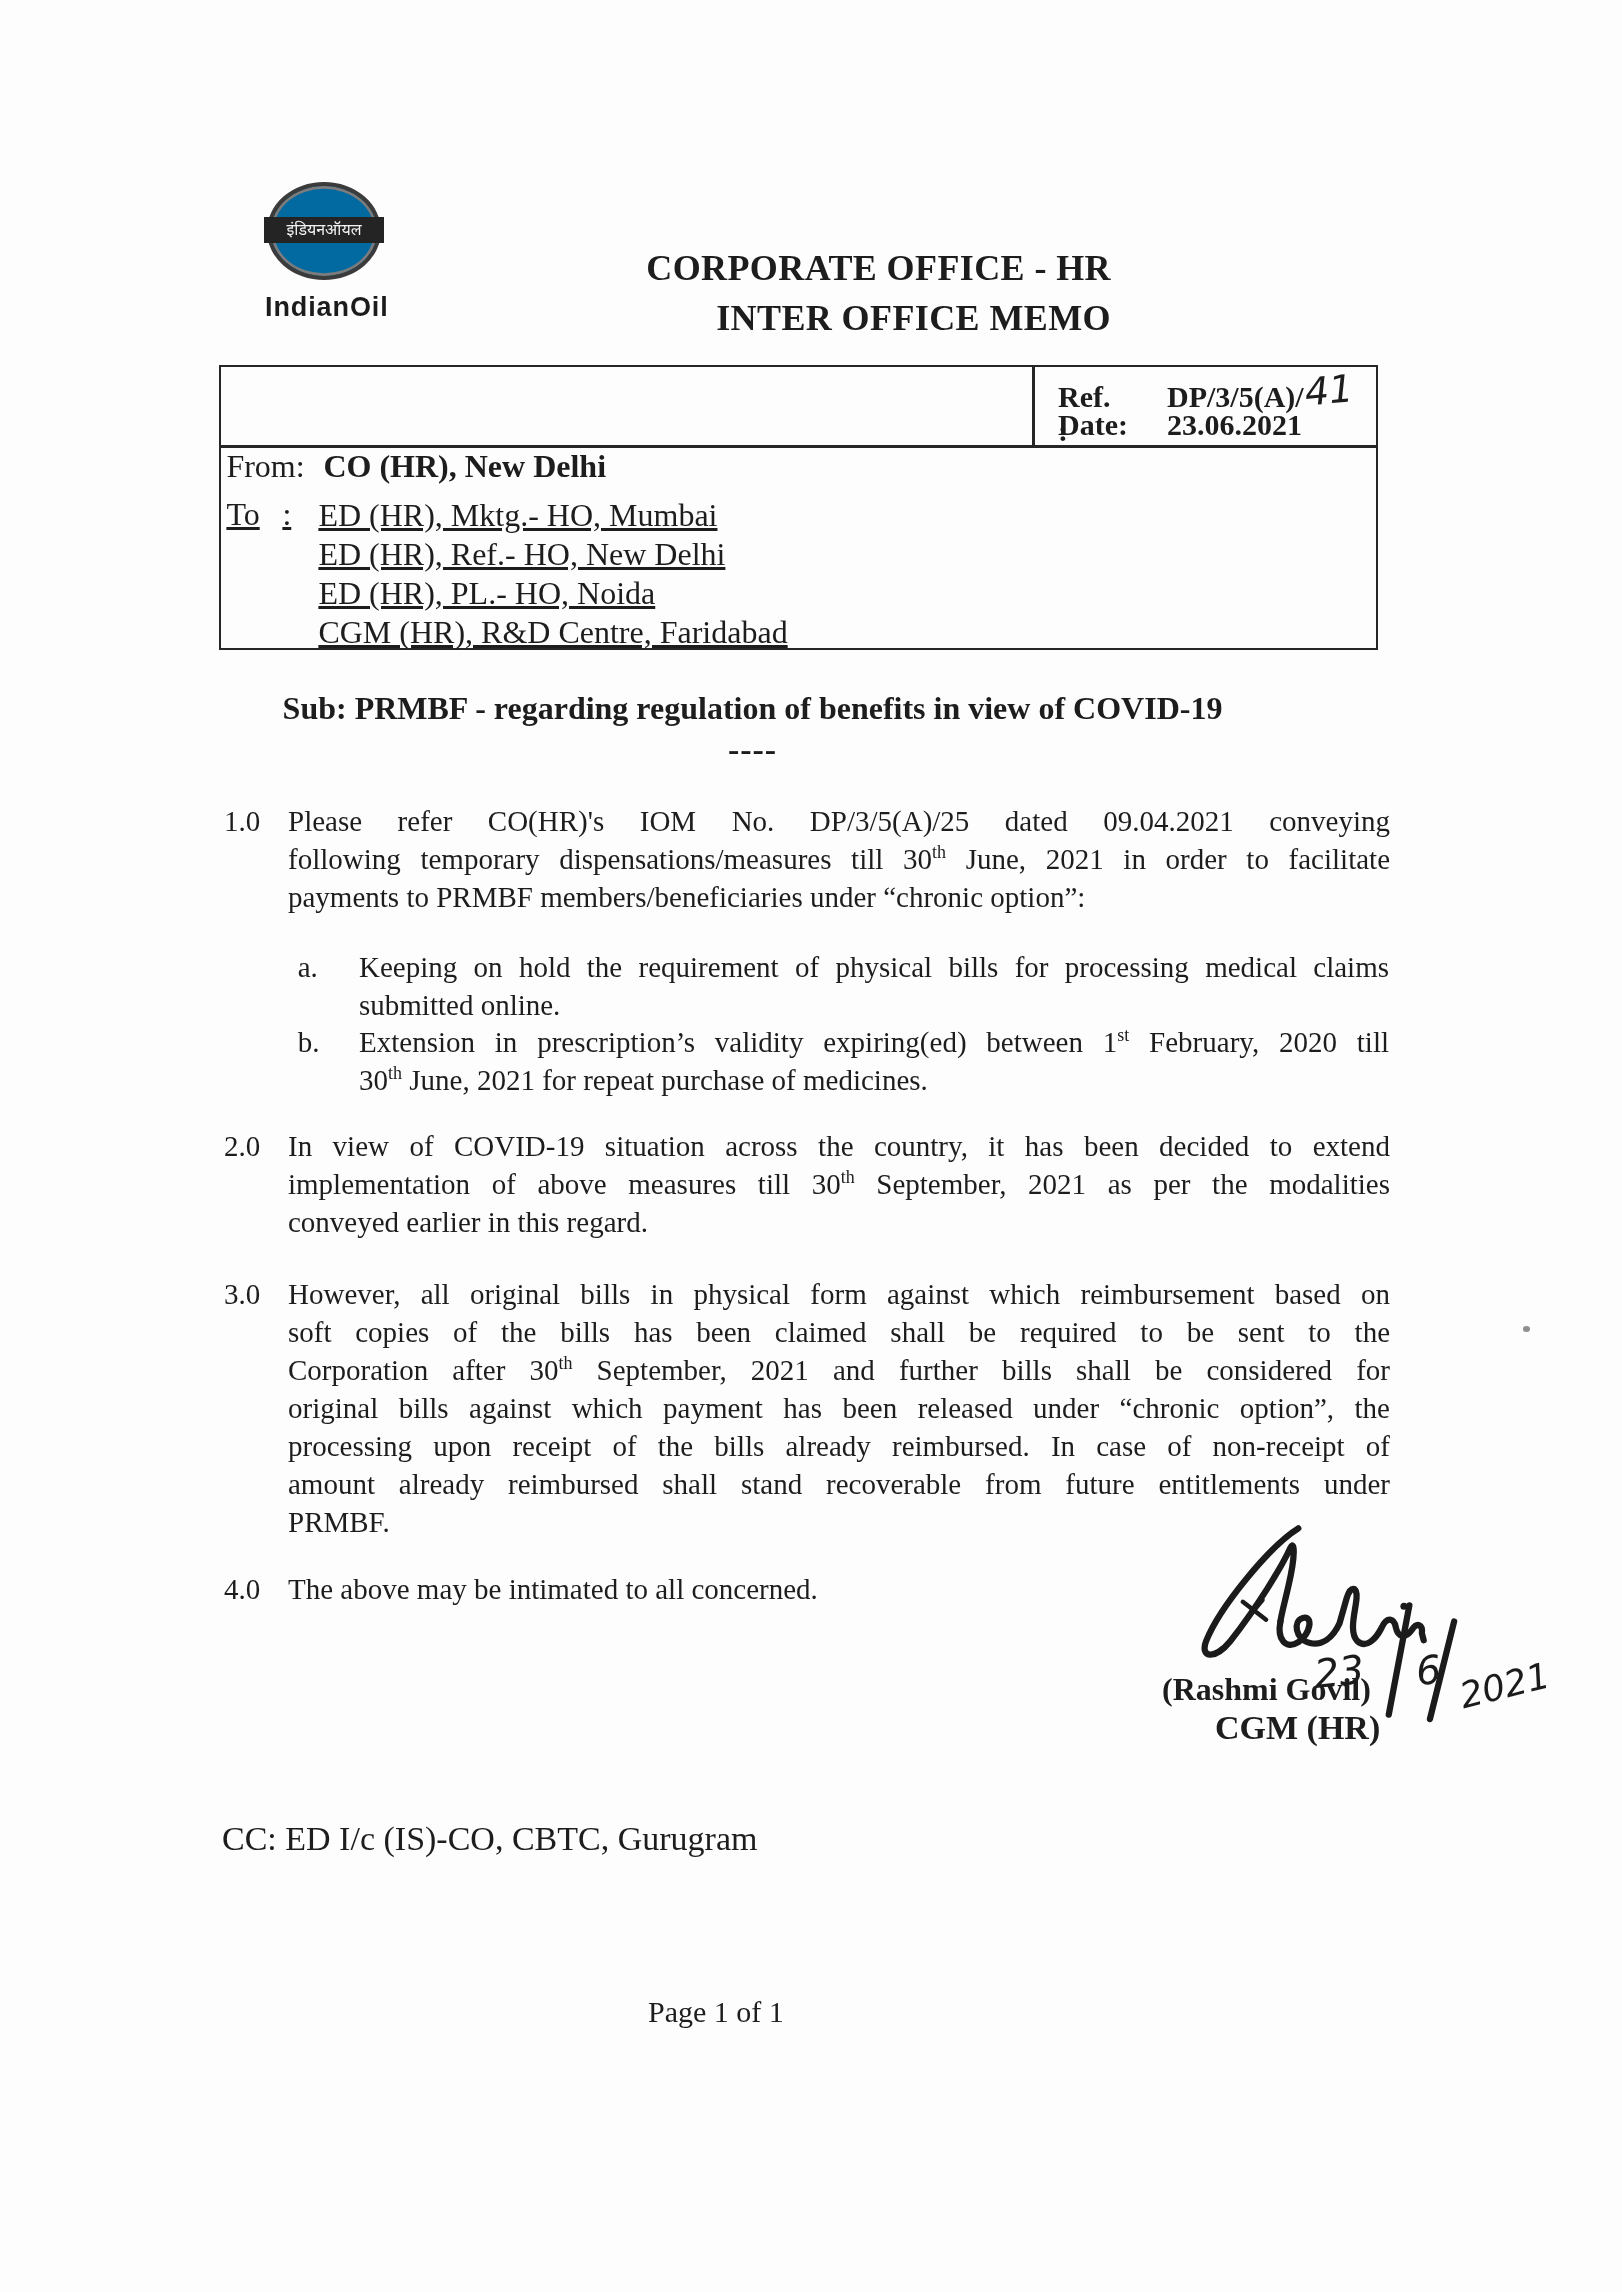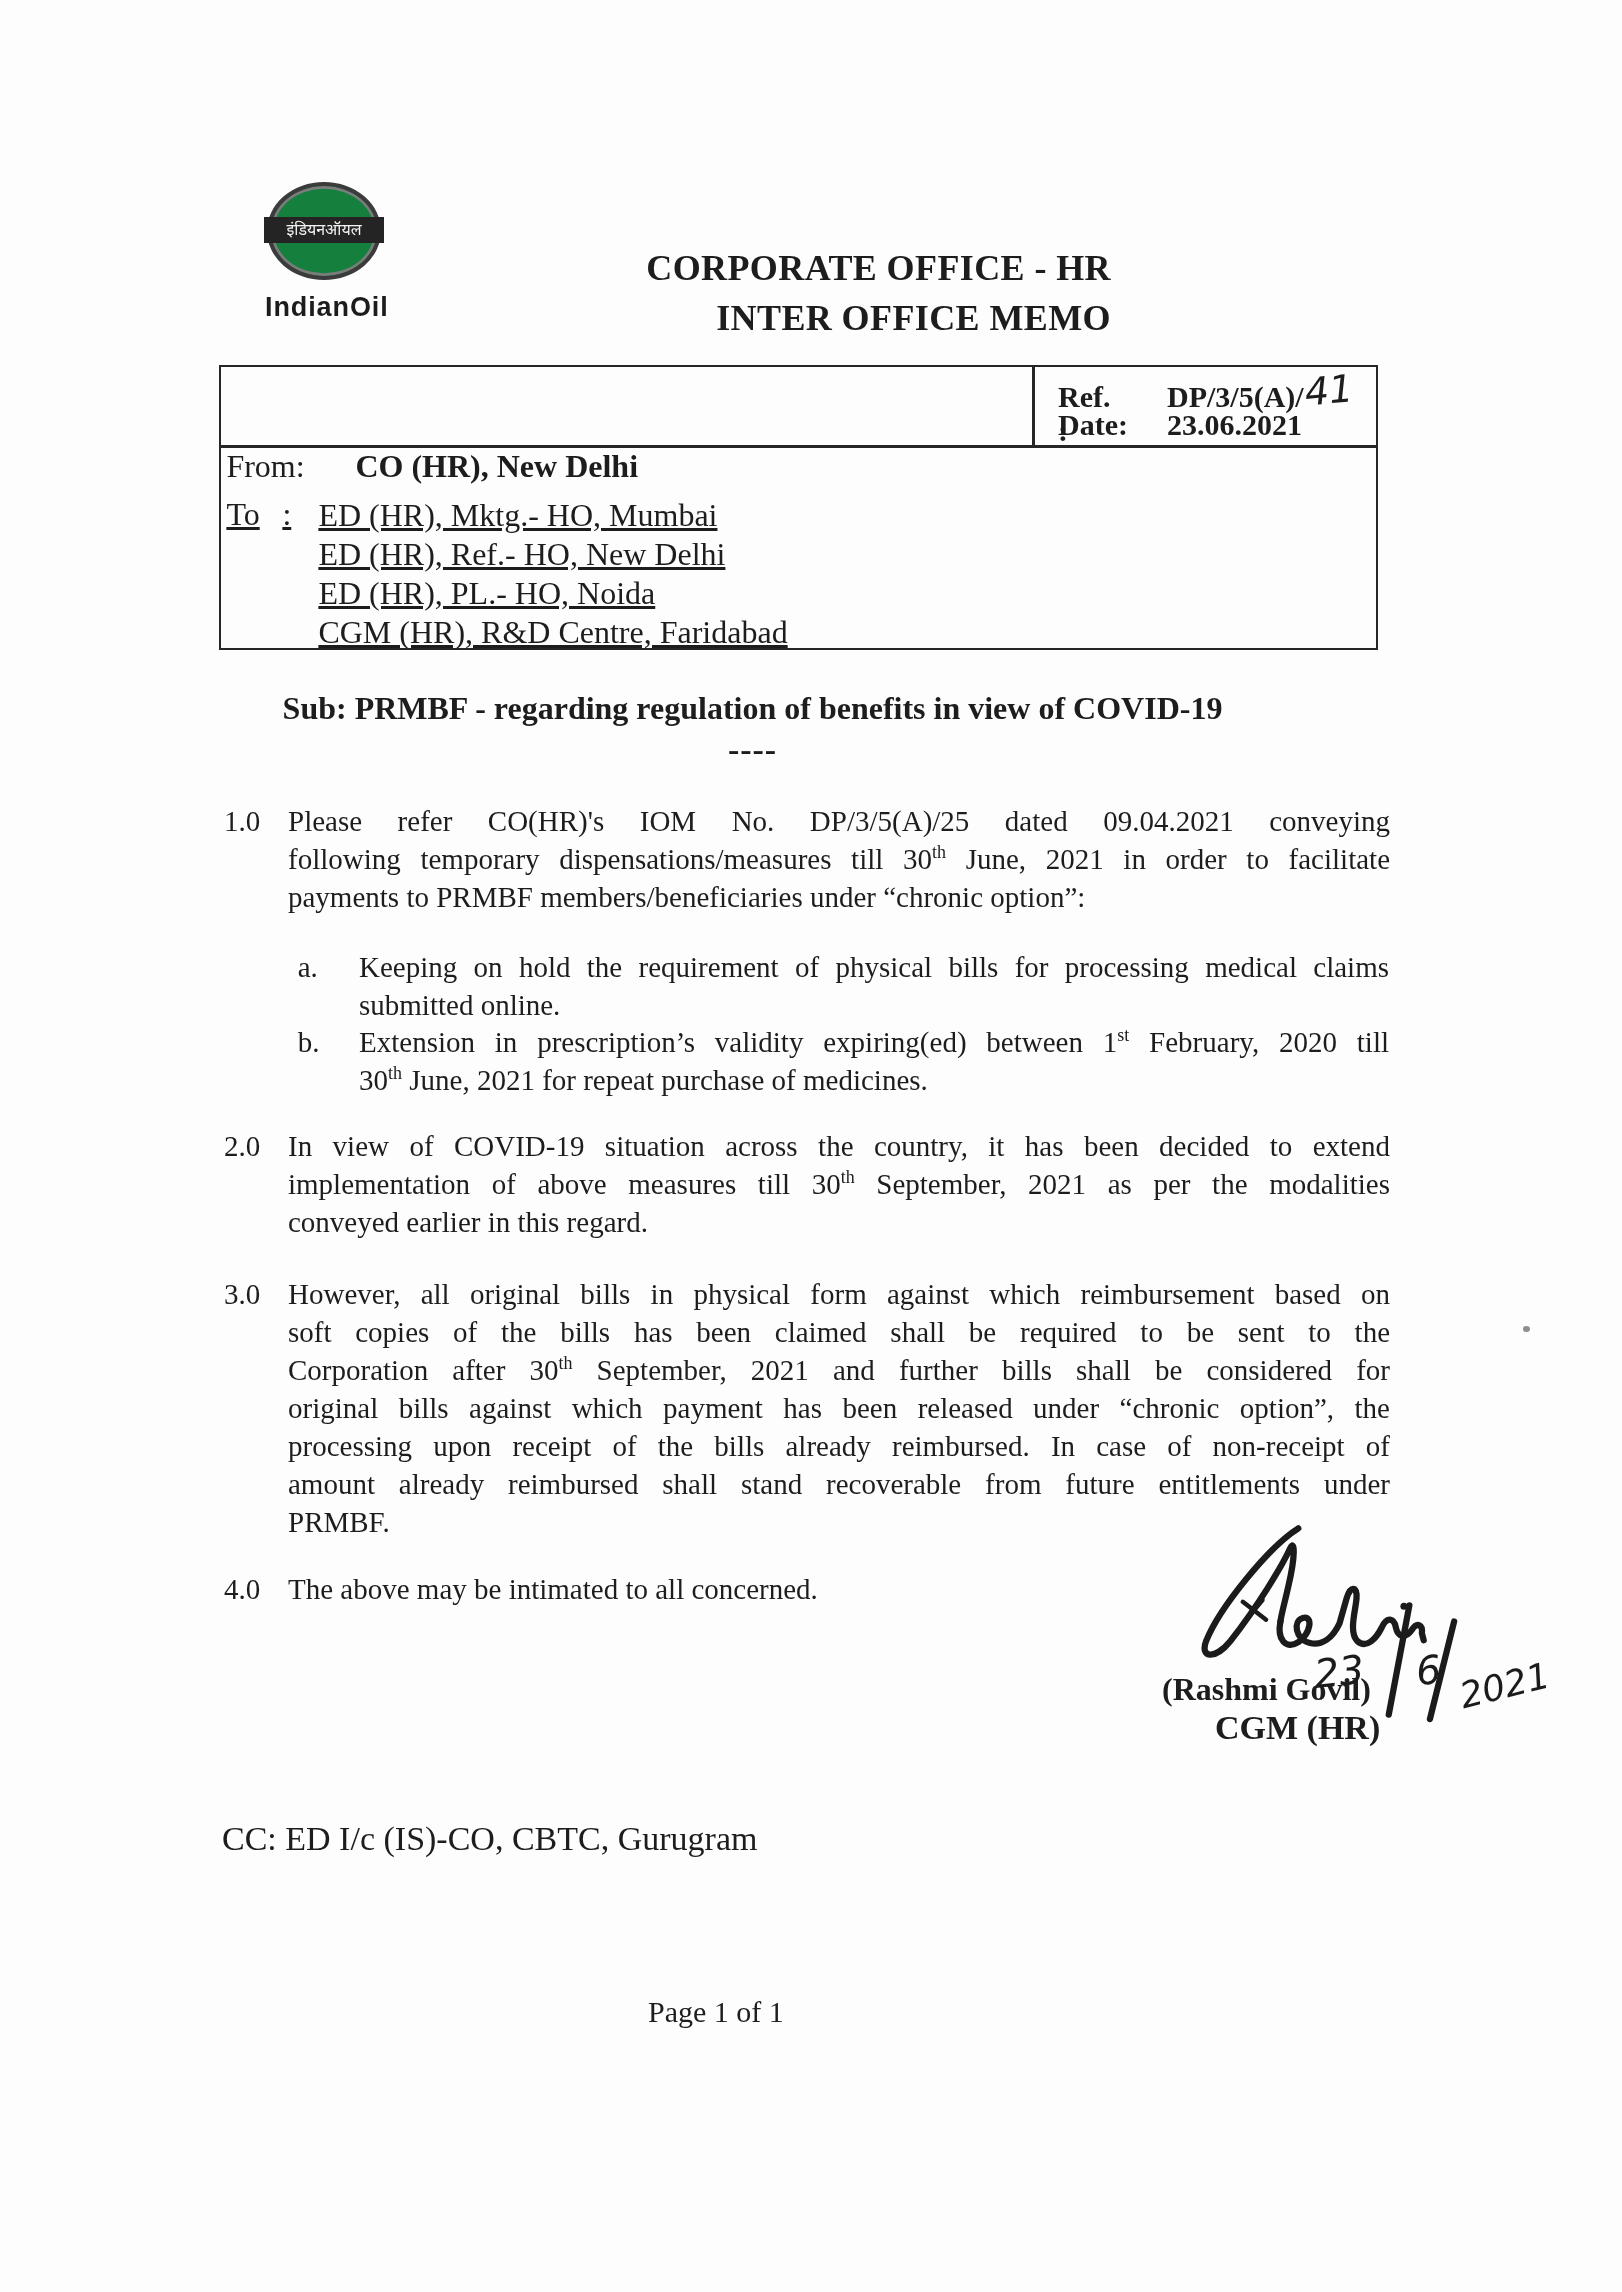--- a/index.html
+++ b/index.html
@@ -1,21 +1,21 @@
 <!DOCTYPE html>
 <html style="font-size:14.3px"><head>
 <meta charset="utf-8">
 <style>
   html,body{margin:0;padding:0;background:#e8e8e8;}
   .page{position:relative;width:1623px;height:2293px;background:#fdfdfd;overflow:hidden;
         font-family:"Liberation Serif",serif;color:#1d1d1d;}
   
   .logo{position:absolute;left:265px;top:182px;width:118px;text-align:center;}
   .logo-oval{position:relative;width:106px;height:90px;margin:0 auto;border-radius:50%;
-             background:#15803d;border:4.5px solid #3b3b3b;box-shadow:inset 0 0 0 2.7px #7c7c7c;}
+             background:#0369a1;border:4.5px solid #3b3b3b;box-shadow:inset 0 0 0 2.7px #7c7c7c;}
   .logo-band{position:absolute;left:-7.2px;right:-7.2px;top:31px;height:26px;background:#242424;
              display:flex;align-items:center;justify-content:center;}
   .logo-band span{font-family:"DejaVu Sans",sans-serif;font-size:16px;color:#f2f2f2;line-height:1;}
   .logo-wordmark{margin-top:12px;font-family:"Liberation Sans",sans-serif;font-weight:bold;
                  font-size:27px;letter-spacing:0.9px;color:#1c1c1c;}
   .titles{position:absolute;left:502px;top:244px;width:609px;text-align:right;}
   .t1,.t2{font-weight:bold;font-size:36px;line-height:1.38;letter-spacing:0.4px;}
   
   .meta-box{position:absolute;left:219px;top:365px;width:1159px;height:285px;
             border:2.7px solid #262626;box-sizing:border-box;}
@@ -23,21 +23,21 @@
   .meta-hline{position:absolute;left:0;top:78px;width:100%;height:2.7px;background:#262626;}
   .ref-row,.date-row{position:absolute;left:837px;font-weight:bold;font-size:30px;white-space:nowrap;}
   .ref-row{top:4.5px;} .date-row{top:41px;}
   .mlabel{display:inline-block;width:100px;margin-right:9px;}
   .split{display:inline-flex;justify-content:flex-start;flex-direction:column;}
   .mval{font-weight:bold;}
   .hw{font-family:"DejaVu Sans",sans-serif;font-style:italic;font-weight:400;font-size:38px;
       display:inline-block;transform:rotate(-5deg) translateY(-3.6px);margin-left:1.8px;}
   .from-row{position:absolute;left:5.4px;top:81px;font-size:32px;white-space:nowrap;}
   .flabel{display:inline-block;width:97px;}
-  .fval{font-weight:bold;margin-left:32px;}
+  .fval{font-weight:bold;}
   .to-row{position:absolute;left:5.4px;top:129px;display:flex;font-size:32px;text-decoration:underline;}
   .tlabel{display:inline-block;width:56px;}
   .tcolon{display:inline-block;width:36px;}
   .to-list div{line-height:39px;white-space:nowrap;}
   
   .subject{position:absolute;left:54px;top:690px;width:1397px;text-align:center;
            font-weight:bold;font-size:32px;}
   .subject-dash{position:absolute;left:54px;top:731px;width:1397px;text-align:center;
                 font-weight:bold;font-size:34px;letter-spacing:0.9px;}
   

